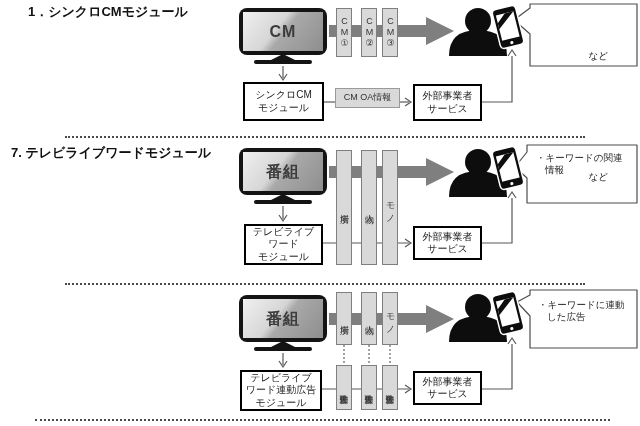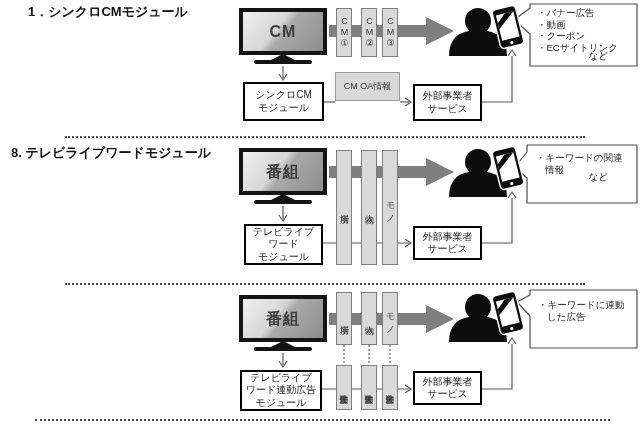--- a/index.html
+++ b/index.html
@@ -2,21 +2,21 @@
 <html><head>
 <meta charset="utf-8">
 <style>
   html,body{margin:0;padding:0;background:#fff;}
   #canvas{
     position:relative;width:640px;height:426px;background:#ffffff;overflow:hidden;
     font-family:"Liberation Sans","DejaVu Sans",sans-serif;color:#1a1a1a;
   }
   .heading{position:absolute;z-index:3;font-size:13px;font-weight:bold;white-space:nowrap;color:#111;}
   
-  .tv{position:absolute;z-index:2;width:88px;height:47px;background:#141414;border-radius:0;padding:4px;box-sizing:border-box;}
+  .tv{position:absolute;z-index:2;width:88px;height:47px;background:#141414;border-radius:8px;padding:4px;box-sizing:border-box;}
   .tv-screen{width:100%;height:100%;background:linear-gradient(128deg,#f0f0f0 0%,#d6d6d6 42%,#a9a9a9 52%,#8e8e8e 100%);display:flex;align-items:center;justify-content:center;}
   .tv-label{font-size:16px;font-weight:bold;color:#3c3c3c;letter-spacing:1px;line-height:1;}
   .tv-stand{position:absolute;z-index:2;width:0;height:0;border-left:12px solid transparent;border-right:12px solid transparent;border-bottom:6px solid #141414;}
   .tv-base{position:absolute;z-index:2;width:58px;height:4px;background:#141414;border-radius:2px;}
   
   .vbar{position:absolute;z-index:2;width:14px;background:#d9d9d9;border:1px solid #7f7f7f;display:flex;align-items:center;justify-content:center;box-sizing:content-box;}
   .vbar span{writing-mode:vertical-rl;text-orientation:upright;font-size:9px;line-height:1;color:#333;letter-spacing:1px;}
   .vbar.small span{font-size:8.5px;letter-spacing:0;}
   
   .box{position:absolute;z-index:2;background:#fff;border:2px solid #000;display:flex;flex-direction:column;align-items:center;justify-content:center;text-align:center;box-sizing:border-box;}
@@ -153,37 +153,31 @@
       <span>CM②</span>
     </div>
   <div class="vbar" style="left:382px;top:8px;height:47px">
       <span>CM③</span>
     </div>
 
   <div class="box" style="left:243px;top:82px;width:81px;height:39px">
     <div class="bl">シンクロCM</div>
     <div class="bl">モジュール</div>
   </div>
-  <div class="box info" style="left:335px;top:72px;width:65px;height:29px">
+  <div class="box info" style="left:335px;top:88px;width:65px;height:20px">
     <div class="bl">CM OA情報</div>
   </div>
   <div class="box service" style="left:413px;top:84px;width:69px;height:37px">
     <div class="bl">外部事業者</div>
     <div class="bl">サービス</div>
   </div>
 
-  <div class="callout-text" style="left:537px;top:7px">
-    <div class="ci">・バナー広告</div>
-    <div class="ci">・動画</div>
-    <div class="ci">・クーポン</div>
-    <div class="ci">・ECサイトリンク</div>
-  </div>
   <div class="callout-suffix" style="left:530px;top:50px;width:78px">など</div>
 
-  <div class="heading" style="left:11px;top:144px">8. テレビライブワードモジュール</div>
+  <div class="heading" style="left:11px;top:144px">7. テレビライブワードモジュール</div>
 
   <div class="tv" style="left:239px;top:148px">
     <div class="tv-screen">
       <span class="tv-label">番組</span>
     </div>
   </div>
   <div class="tv-stand" style="left:271px;top:194px"></div>
   <div class="tv-base" style="left:254px;top:200px"></div>
 
   <div class="vbar" style="left:336px;top:150px;height:113px">

